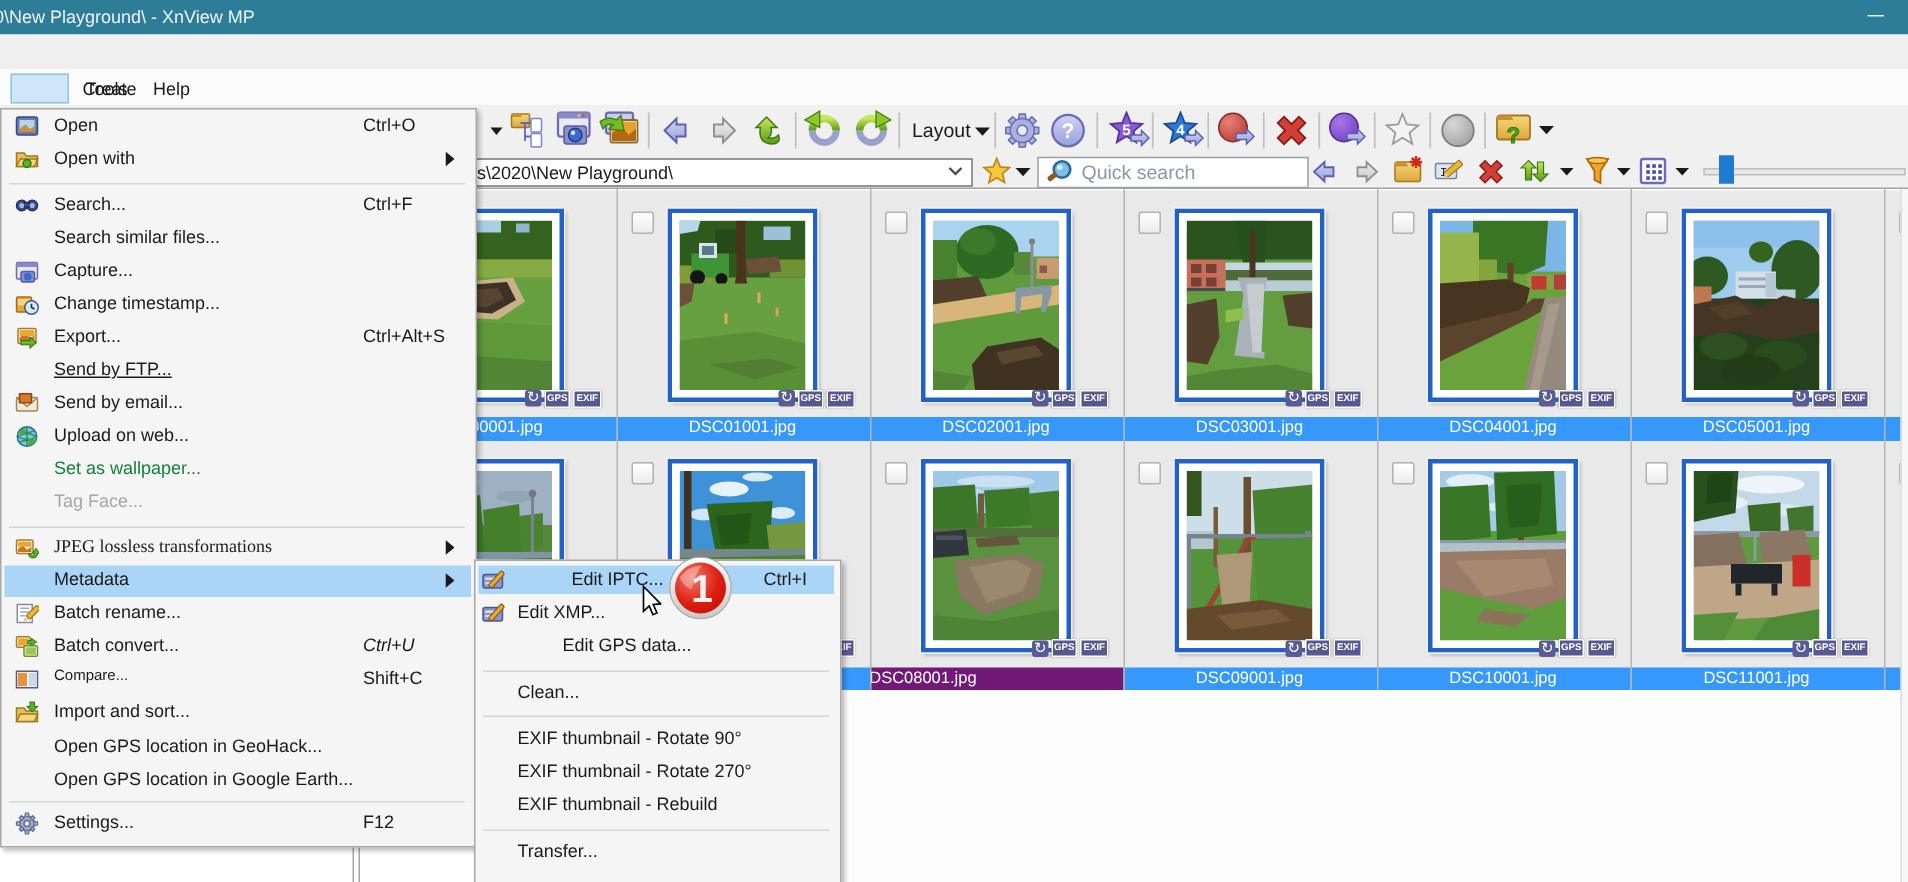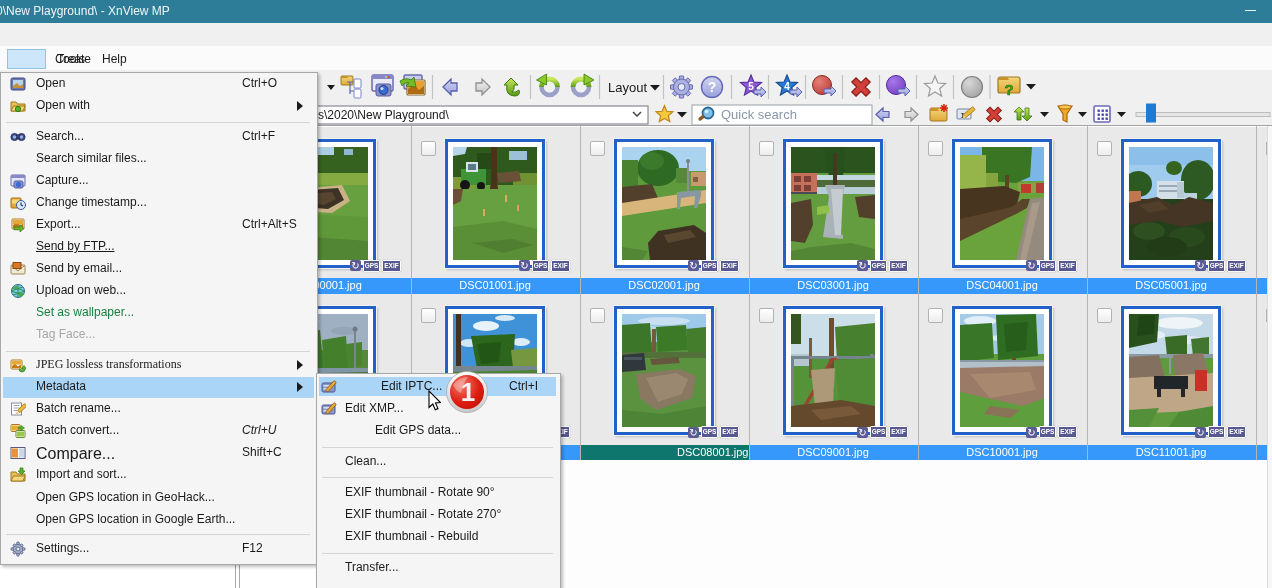--- a/index.html
+++ b/index.html
@@ -226,21 +226,21 @@
 <path d="M0 41 L22 39 L24 56 L0 58 Z" fill="#31383d"></path>
 <rect x="2" y="43" width="18" height="3" fill="#49545c"></rect>
 <path d="M28 45 L56 43 L58 49 L30 51 Z" fill="#65573e"></path>
 <path d="M14 60 L58 55 L74 62 L70 84 L34 96 L18 84 Z" fill="#897862"></path>
 <path d="M24 64 L54 59 L66 65 L60 80 L36 88 Z" fill="#9a8870"></path>
 <path d="M0 96 L40 100 L84 92 L84 113 L0 113 Z" fill="#4e8435"></path>
 </svg></div>
     <div class="abs" style="left:688.0px;top:426.5px;width:11px;height:11px;border-radius:2px;background:#5a5a94;color:#ffffff;font-size:10px;line-height:11px;text-align:center;">↻</div>
     <div class="abs" style="left:701.0px;top:426.0px;width:15px;height:10px;background:#585890;border:1.5px solid #ffffff;border-radius:1px;color:#fff;font-size:6.5px;font-weight:bold;line-height:10px;text-align:center;box-shadow:0 0 1px rgba(0,0,0,0.4);">GPS</div>
     <div class="abs" style="left:720.0px;top:426.0px;width:17px;height:10px;background:#585890;border:1.5px solid #ffffff;border-radius:1px;color:#fff;font-size:6.5px;font-weight:bold;line-height:10px;text-align:center;box-shadow:0 0 1px rgba(0,0,0,0.4);">EXIF</div>
-    <div class="abs" style="left:579.5px;top:444.8px;width:169.0px;height:15.6px;background:#0f766e;color:#ffffff;font-size:11px;line-height:15.6px;text-align:right;">DSC08001.jpg</div>
+    <div class="abs" style="left:579.5px;top:444.8px;width:169.0px;height:15.6px;background:#701a75;color:#ffffff;font-size:11px;line-height:15.6px;text-align:left;">DSC08001.jpg</div>
 <div class="abs" style="left:759.0px;top:307.5px;width:13px;height:13px;background:linear-gradient(#ffffff,#ececec);border:1px solid #b2b2b2;border-radius:2px;"></div>
     <div class="abs" style="left:783.0px;top:305.5px;width:94px;height:123px;background:#ffffff;border:3px solid #2262c8;outline:1px solid #f2f2f2;box-shadow:2px 2px 2px rgba(0,0,0,0.18);"></div>
     <div class="abs" style="left:791.0px;top:313.5px;width:84px;height:113px;overflow:hidden;"><svg width="84" height="113" viewBox="0 0 84 113" xmlns="http://www.w3.org/2000/svg" preserveAspectRatio="none">
 <rect width="84" height="113" fill="#55933a"></rect>
 <rect y="0" width="84" height="44" fill="#ccdee8"></rect>
 <rect y="0" width="10" height="30" fill="#35551f"></rect>
 <path d="M44 13 L84 9 L84 46 L46 48 Z" fill="#47802f"></path>
 <rect x="38" y="4" width="5" height="74" fill="#6b4d2f"></rect>
 <rect x="18" y="24" width="3" height="40" fill="#7a5c38"></rect>
 <rect x="0" y="40" width="18" height="12" fill="#b5c6d0"></rect>
@@ -566,21 +566,21 @@
     </svg>
     <div class="abs nw" style="left:36px;top:423.0px;font-size:12px;color:#1a1a1a;">Batch convert...</div>
     <div class="abs nw" style="left:242px;top:423.0px;font-size:12px;color:#1a1a1a;font-style:italic;">Ctrl+U</div>
     <svg class="abs" style="left:10px;top:423px;" width="16" height="16" viewBox="0 0 16 16" xmlns="http://www.w3.org/2000/svg">
       <rect x="1" y="1.5" width="9" height="7" rx="1" fill="#fff" stroke="#a87818"></rect>
       <rect x="2" y="2.5" width="7" height="5" fill="#e8a838"></rect>
       <rect x="6" y="7.5" width="9" height="7" rx="1" fill="#fff" stroke="#6a8a30"></rect>
       <rect x="7" y="8.5" width="7" height="5" fill="#9ac848"></rect>
       <path d="M11 2.5 L14.5 5 L11 7.5 L11 6 L8.5 6 L8.5 4 L11 4 Z" fill="#58b428" stroke="#2a7a10" stroke-width="0.6"></path>
     </svg>
-    <div class="abs nw" style="left:36px;top:445.0px;font-size:16px;color:#1a1a1a;text-align:center;">Compare...</div>
+    <div class="abs nw" style="left:36px;top:445.0px;font-size:10px;color:#1a1a1a;text-align:center;">Compare...</div>
     <div class="abs nw" style="left:242px;top:445.0px;font-size:12px;color:#1a1a1a;">Shift+C</div>
     <svg class="abs" style="left:10px;top:445px;" width="16" height="16" viewBox="0 0 16 16" xmlns="http://www.w3.org/2000/svg">
       <rect x="1" y="2.5" width="14" height="11" fill="#fff" stroke="#5a5a80"></rect>
       <rect x="2" y="3.5" width="6" height="9" fill="#e8923d"></rect>
       <rect x="9" y="3.5" width="5" height="9" fill="#c8d8ec"></rect>
     </svg>
     <div class="abs nw" style="left:36px;top:467.0px;font-size:12px;color:#1a1a1a;">Import and sort...</div>
     <svg class="abs" style="left:10px;top:467px;" width="16" height="16" viewBox="0 0 16 16" xmlns="http://www.w3.org/2000/svg">
       <path d="M1 5 L6 5 L7.5 7 L15 7 L15 14 L1 14 Z" fill="#e8c05a" stroke="#a07820"></path>
       <path d="M1 14 L3.5 9 L15 9 L13 14 Z" fill="#f4d77c" stroke="#a07820"></path>

